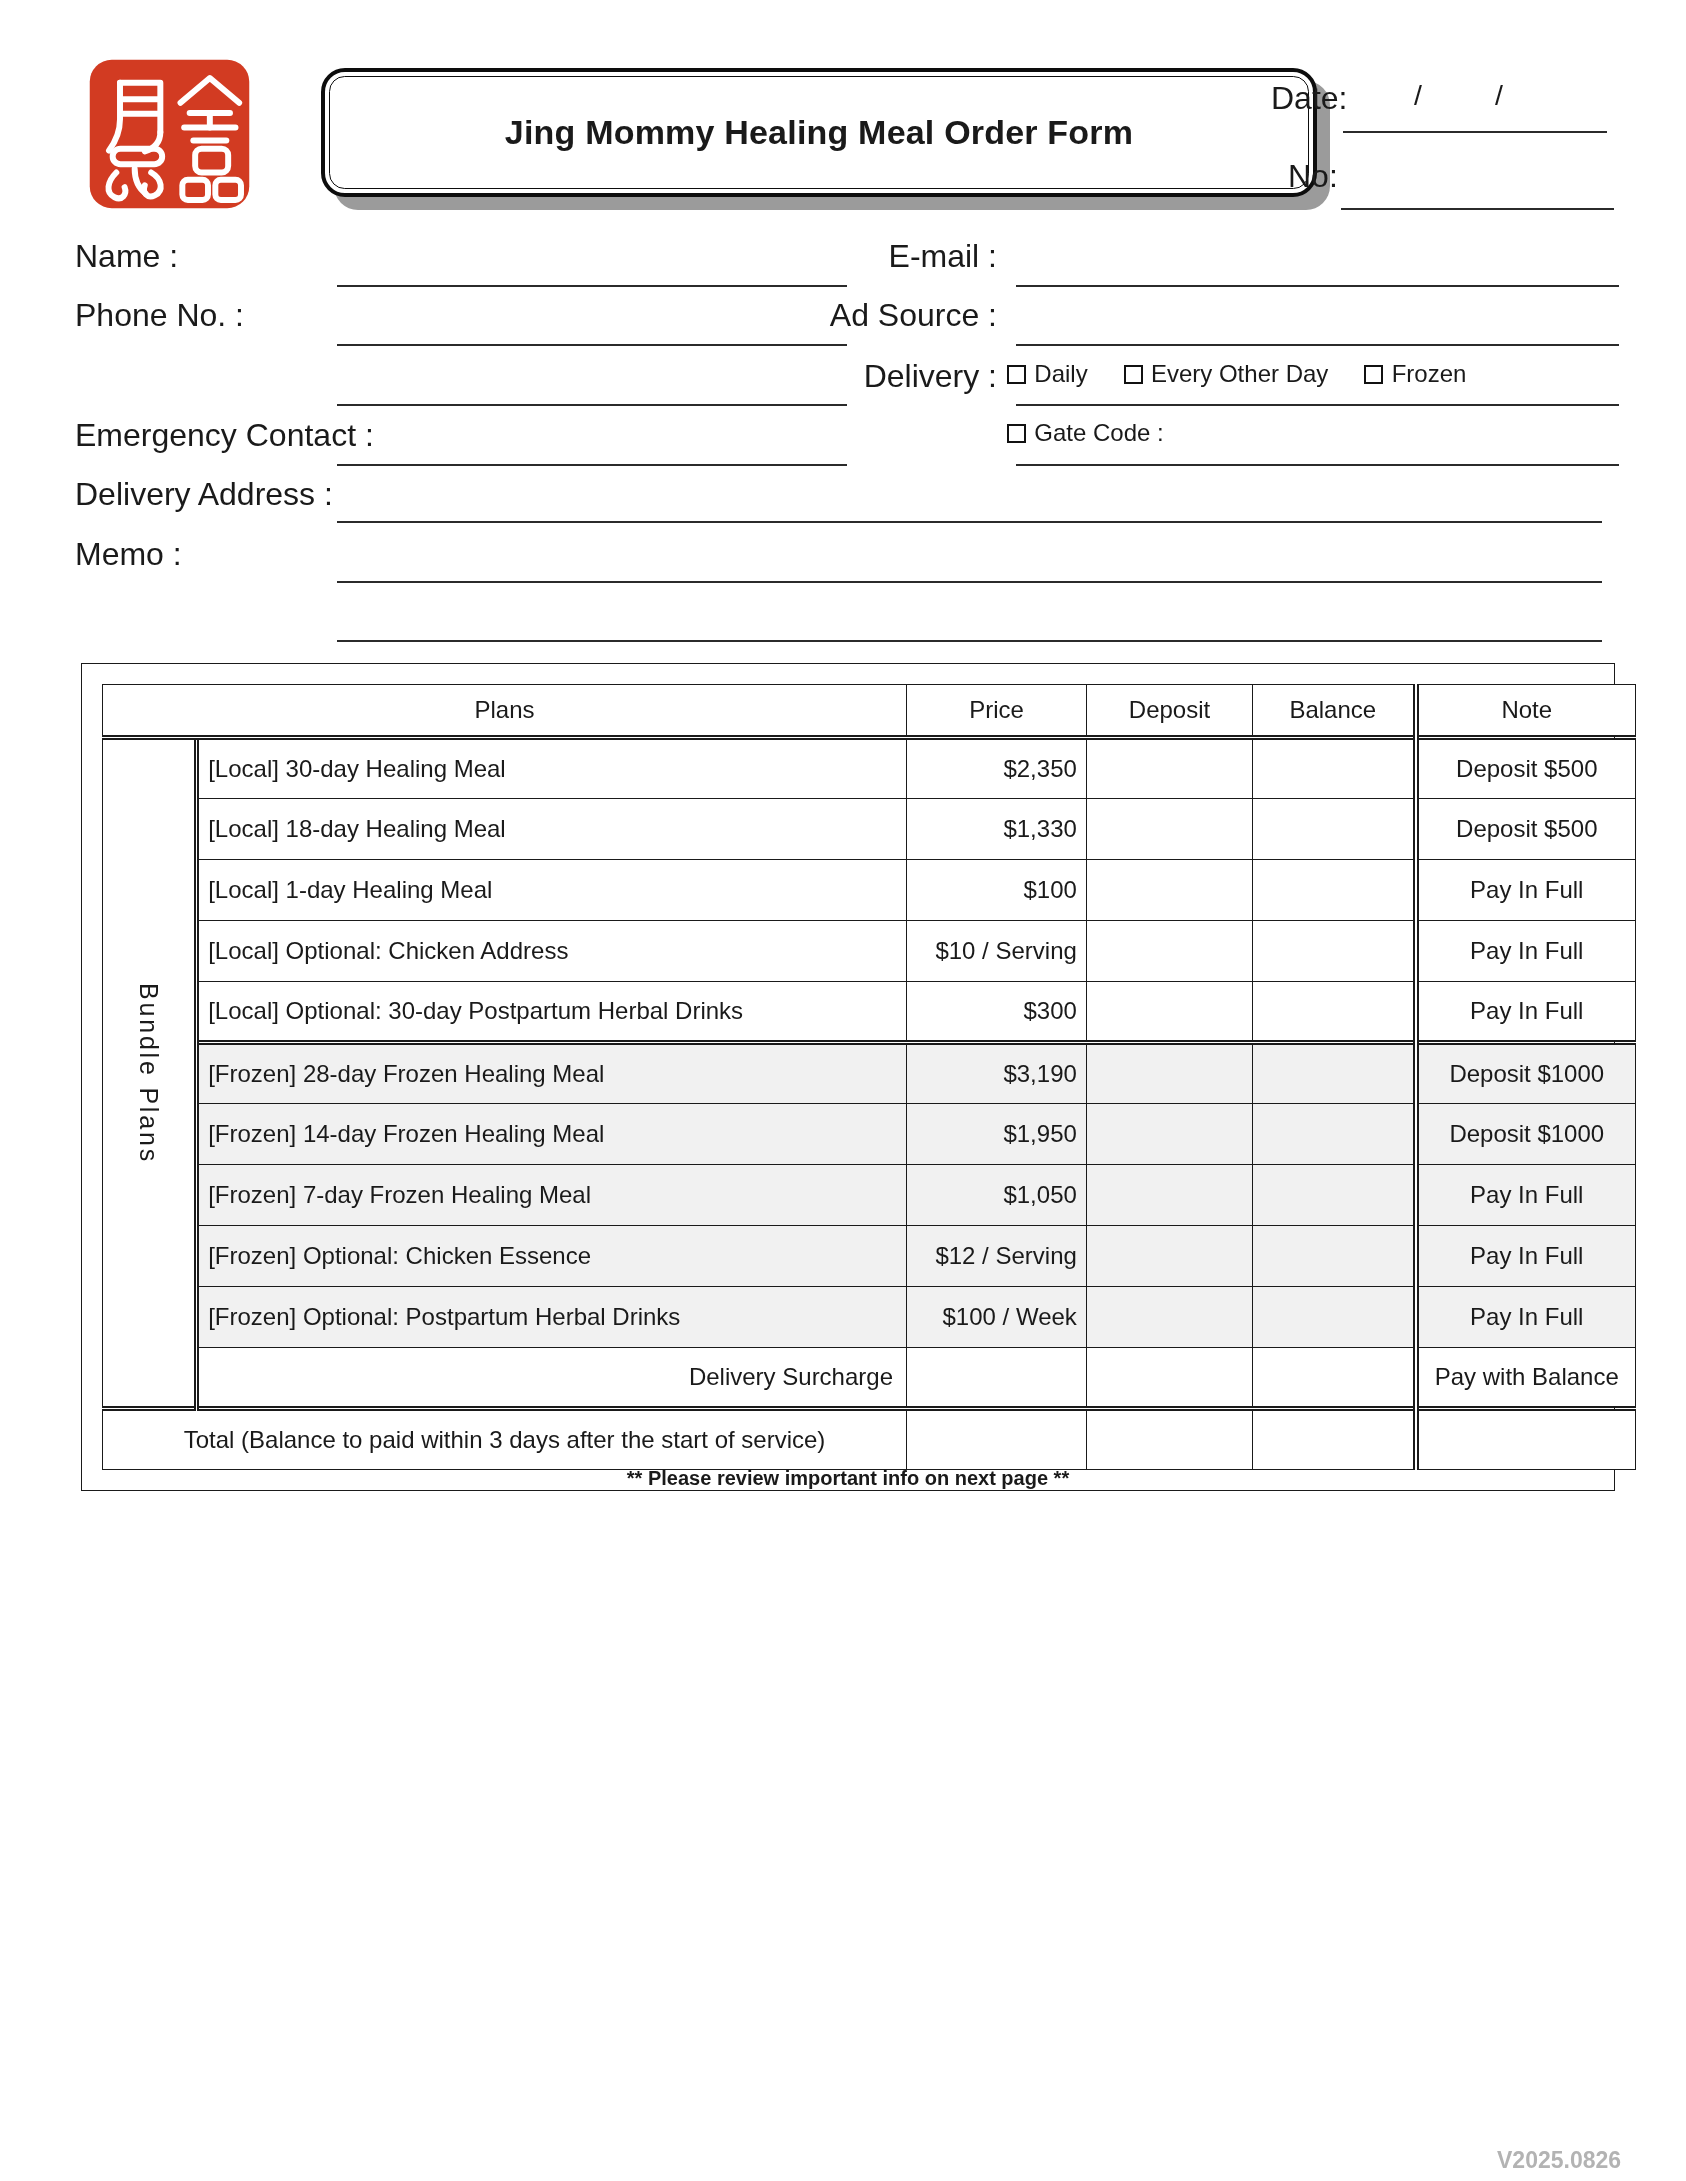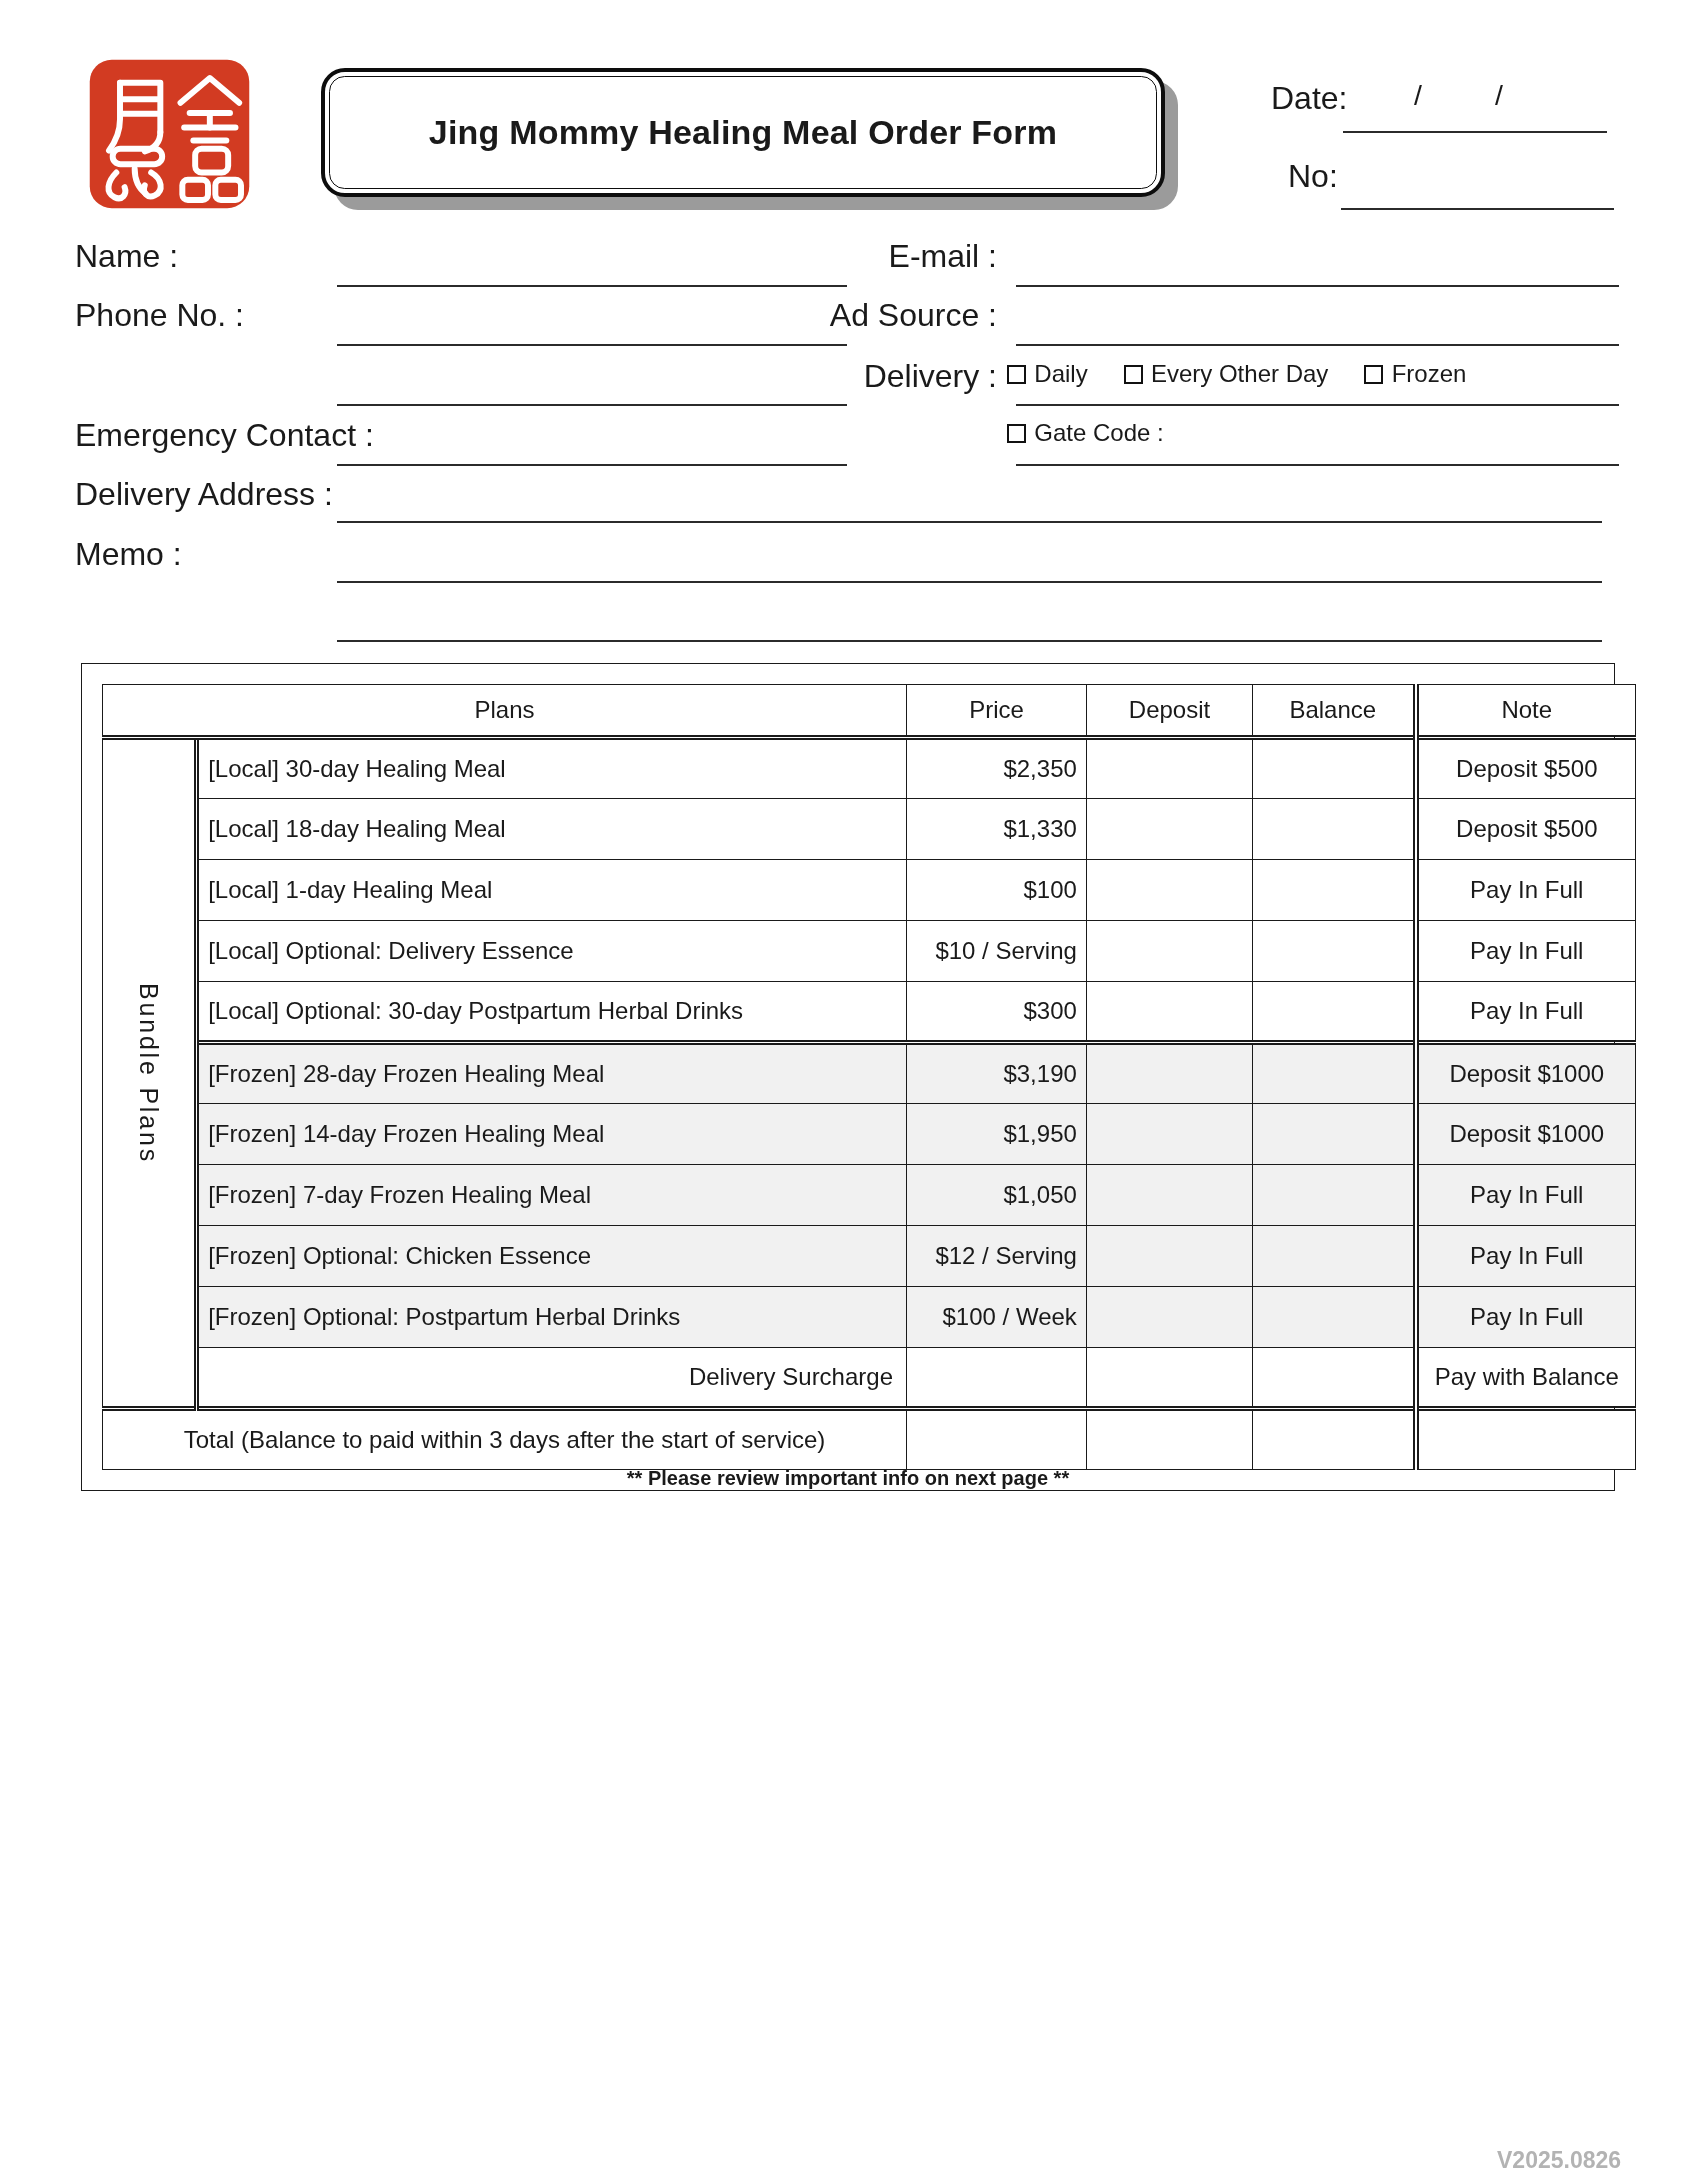--- a/index.html
+++ b/index.html
@@ -6,21 +6,21 @@
   html,body { margin:0; padding:0; background:#ffffff; }
   .page {
     position:relative; width:1686px; height:2182px; background:#fff;
     font-family:"Liberation Sans", sans-serif; color:#1a1a1a; overflow:hidden;
   }
 
   
   .seal { position:absolute; left:87px; top:57px; width:165px; height:154px; }
 
   .title-box {
-    position:absolute; left:321px; top:68px; width:844px; height:129px;
+    position:absolute; left:321px; top:68px; width:996px; height:129px;
     background:#fff; border:4.6px solid #0d0d0d; border-radius:24px;
     box-shadow:13px 13px 0 #9b9b9b;
     display:flex; align-items:center; justify-content:center;
   }
   .title-box::before {
     content:""; position:absolute; inset:3.7px; border:1.8px solid #0d0d0d; border-radius:15.6px;
     pointer-events:none;
   }
   .title-text { font-size:34px; font-weight:bold; letter-spacing:0.2px; }
 
@@ -202,21 +202,21 @@
         <td class="note">Deposit $500</td>
       </tr>
       <tr>
         <td class="plan">[Local] 1-day Healing Meal</td>
         <td class="price">$100</td>
         <td class="dep"></td>
         <td class="bal"></td>
         <td class="note">Pay In Full</td>
       </tr>
       <tr>
-        <td class="plan">[Local] Optional: Delivery Essence</td>
+        <td class="plan">[Local] Optional: Chicken Address</td>
         <td class="price">$10 / Serving</td>
         <td class="dep"></td>
         <td class="bal"></td>
         <td class="note">Pay In Full</td>
       </tr>
       <tr>
         <td class="plan">[Local] Optional: 30-day Postpartum Herbal Drinks</td>
         <td class="price">$300</td>
         <td class="dep"></td>
         <td class="bal"></td>

